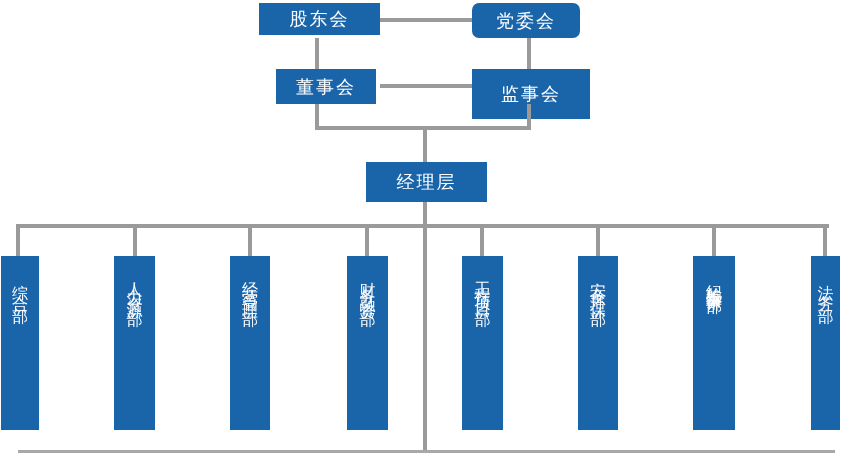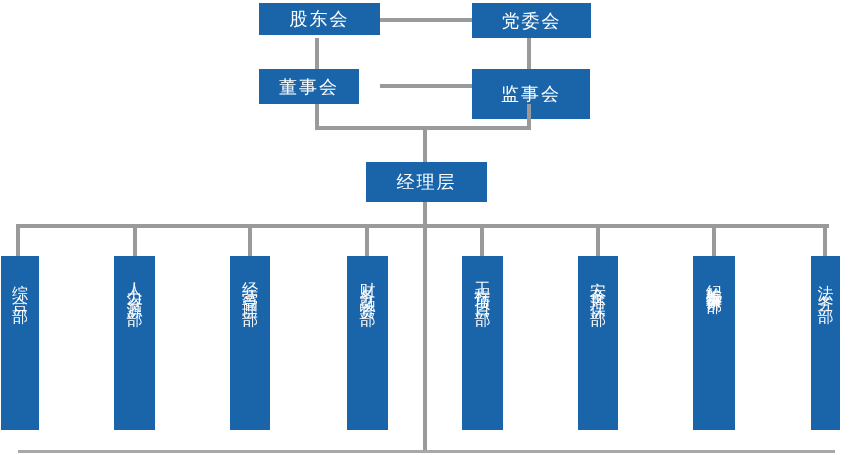--- a/index.html
+++ b/index.html
@@ -44,22 +44,22 @@
   
   .line { position: absolute; background: #9a9a9a; }
   .line.light { background: #a8a8a8; }
 </style>
 </head>
 <body>
 
 <div class="stage">
 
   <div class="node" style="left:259px; top:3px;  width:121px; height:32px;">股东会</div>
-  <div class="node" style="left:472px; top:3px;  width:119px; height:35px;">党委会</div>
-  <div class="node" style="left:259px; top:69px; width:100px; height:35px;">董事会</div>
+  <div class="node" style="left:472px; top:3px;  width:108px; height:35px;border-radius:7px;">党委会</div>
+  <div class="node" style="left:276px; top:69px; width:100px; height:35px;">董事会</div>
   <div class="node" style="left:472px; top:69px; width:118px; height:50px;">监事会</div>
   <div class="node" style="left:366px; top:162px; width:121px; height:40px;">经理层</div>
 
   <div class="line" style="left:380px; top:18px;  width:92px;  height:4px;"></div>
   <div class="line" style="left:380px; top:84px;  width:92px;  height:4px;"></div>
   <div class="line" style="left:315px; top:38px;  width:4px;   height:31px;"></div>
   <div class="line" style="left:527px; top:38px;  width:4px;   height:31px;"></div>
 
   <div class="line" style="left:315px; top:104px; width:4px;   height:26px;"></div>
   <div class="line" style="left:527px; top:104px; width:4px;   height:26px;"></div>

